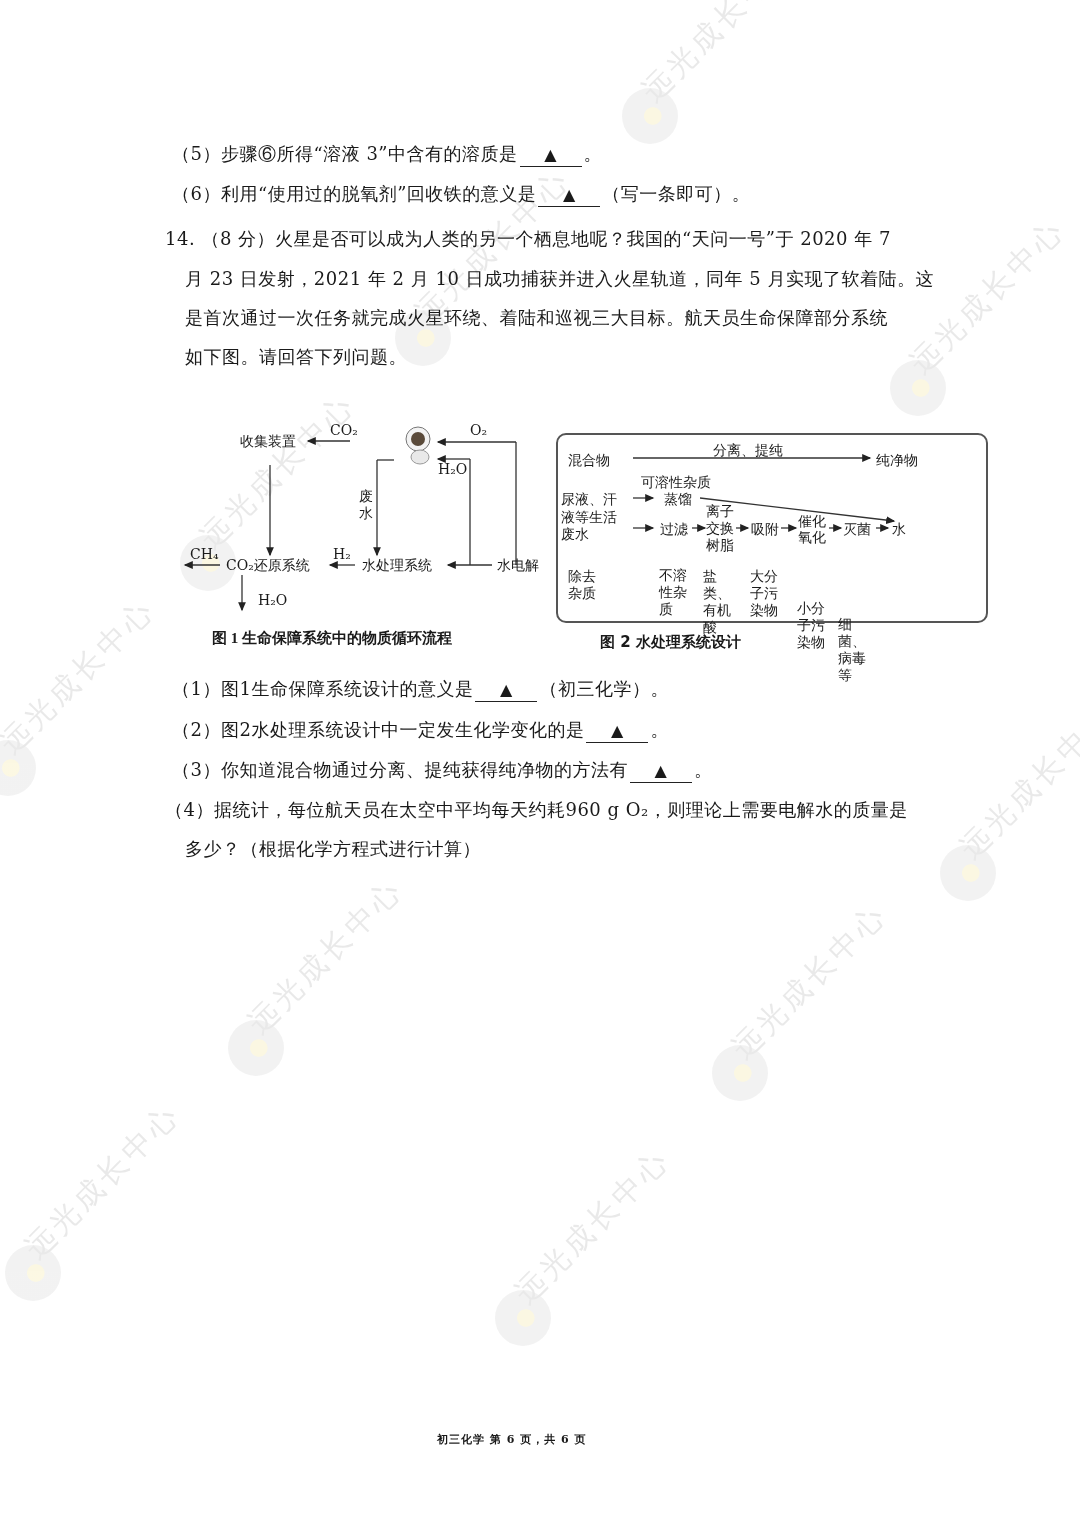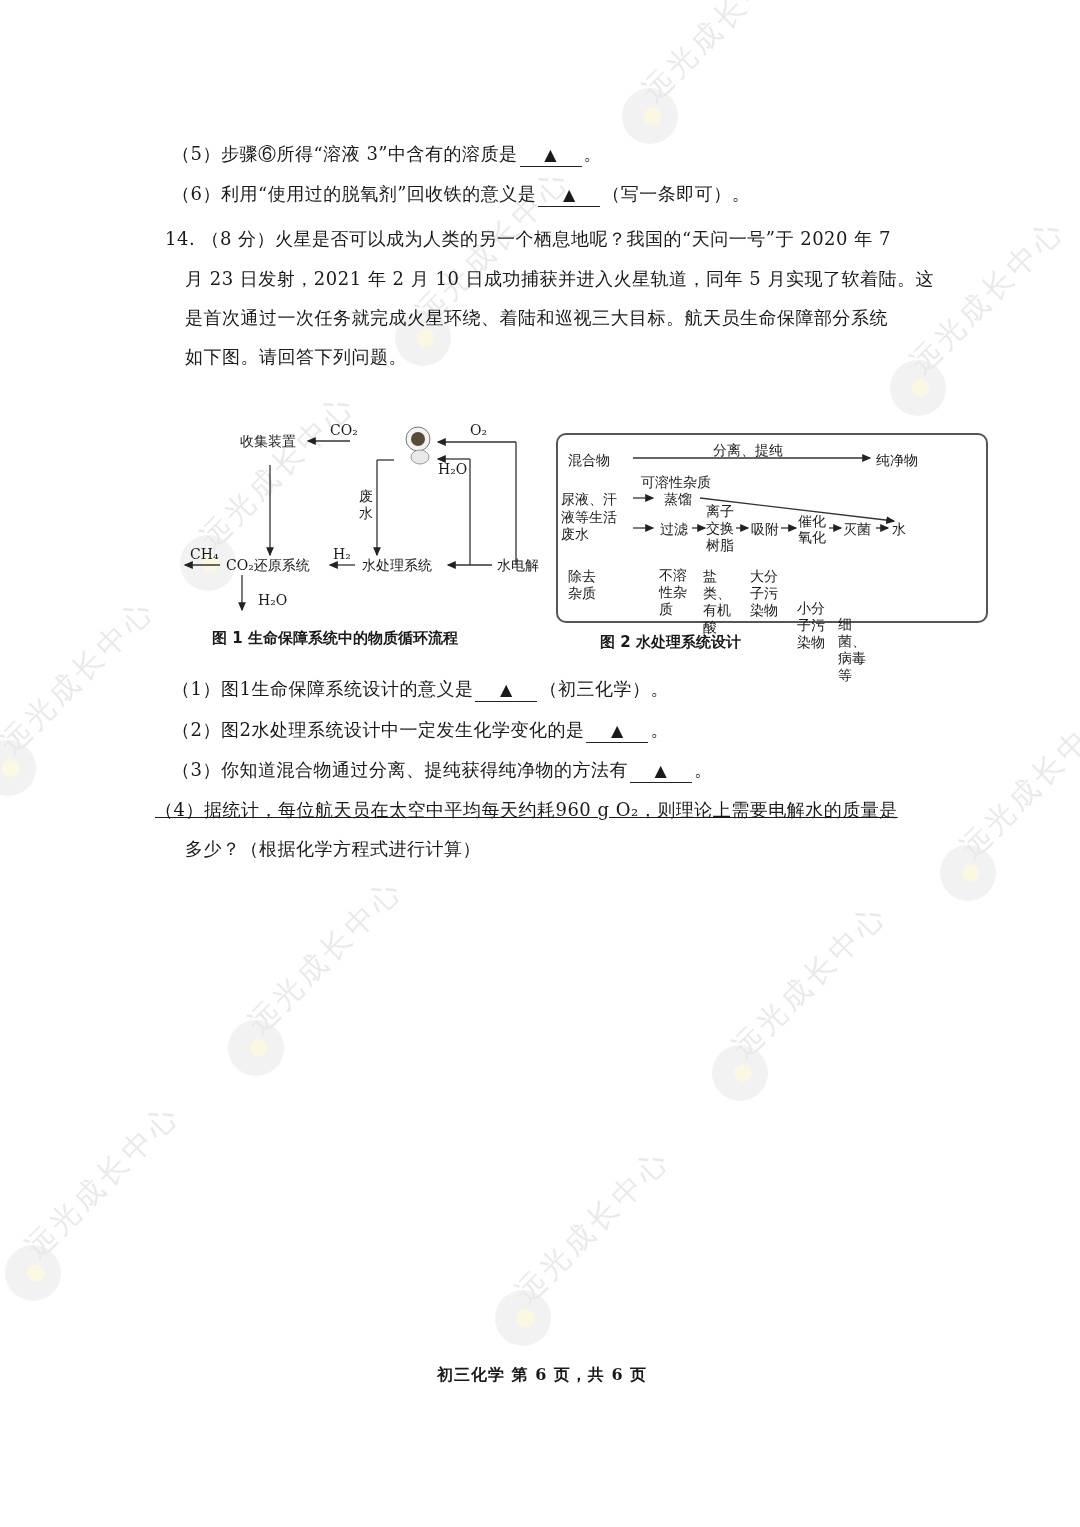--- a/index.html
+++ b/index.html
@@ -9,21 +9,21 @@
     font-family: "DejaVu Serif", "Liberation Serif", serif;
   }
   .line { position:absolute; font-size:18px; line-height:22px; white-space:nowrap; letter-spacing:0.5px;margin-left:20px; }
   .blank { display:inline-block; border-bottom:1.5px solid #222; min-width:62px; text-align:center; margin:0 2px; }
   .tri { font-size:16px; }
   .wm { position:absolute; opacity:0.32; pointer-events:none; }
   .wm .sun { width:56px; height:56px; border-radius:50%; background:radial-gradient(circle at 55% 50%, #f5e9a8 0 20%, #d7d7d7 22% 100%); position:absolute; left:0; top:0; }
   .wm .txt { position:absolute; left:40px; top:-18px; transform:rotate(-45deg); transform-origin:left bottom; font-family:"DejaVu Sans", sans-serif; font-size:30px; color:#bdbdbd; white-space:nowrap; letter-spacing:4px; }
   .figlbl { position:absolute; font-family:"DejaVu Sans", sans-serif; font-weight:bold; font-size:15px; white-space:nowrap; }
   .t { position:absolute; white-space:nowrap; font-size:14px; line-height:16px; }
-  .footer { position:absolute; left:437px; top:1365px; font-size:16px; font-weight:bold; letter-spacing:1px; }
+  .footer { position:absolute; left:437px; top:1432px; font-size:11px; font-weight:bold; letter-spacing:1px; }
 </style>
 </head>
 <body>
 
 <div class="wm" style="left:622px;top:88px;">
     <div class="sun"></div>
     <div class="txt">远光成长中心</div>
   </div>
 <div class="wm" style="left:890px;top:360px;">
     <div class="sun"></div>
@@ -109,21 +109,21 @@
   <span class="t" style="left:258px;top:46px;">H₂O</span>
   <span class="t" style="left:179px;top:73px;">废</span>
   <span class="t" style="left:179px;top:90px;">水</span>
   <span class="t" style="left:10px;top:131px;">CH₄</span>
   <span class="t" style="left:46px;top:142px;">CO₂还原系统</span>
   <span class="t" style="left:153px;top:131px;">H₂</span>
   <span class="t" style="left:182px;top:142px;">水处理系统</span>
   <span class="t" style="left:317px;top:142px;">水电解</span>
   <span class="t" style="left:78px;top:177px;">H₂O</span>
 </div>
-<div class="figlbl" style="left:212px;top:629px;">图 1 生命保障系统中的物质循环流程</div>
+<div class="figlbl" style="left:212px;top:629px;font-family:Liberation Serif, serif;">图 1 生命保障系统中的物质循环流程</div>
 
 <div style="position:absolute;left:556px;top:433px;width:432px;height:190px;border:2px solid #555;border-radius:10px;box-sizing:border-box;">
   <svg width="366" height="186" style="position:absolute;left:0;top:0;">
     <defs>
         <marker id="ah2" markerWidth="8" markerHeight="8" refX="6" refY="4" orient="auto">
           <path d="M0,1 L7,4 L0,7 Z" fill="#222"></path>
         </marker>
       </defs>
     <g stroke="#333" stroke-width="1.3" fill="none">
       <line x1="75" y1="23" x2="312" y2="23" marker-end="url(#ah2)"></line>
@@ -163,18 +163,18 @@
 
 <div class="line" style="left:152px;top:678px;">
   <span>（1）图1生命保障系统设计的意义是</span><span class="blank"><span class="tri">▲</span></span><span>（初三化学）。</span>
 </div>
 <div class="line" style="left:152px;top:719px;">
   <span>（2）图2水处理系统设计中一定发生化学变化的是</span><span class="blank"><span class="tri">▲</span></span><span>。</span>
 </div>
 <div class="line" style="left:152px;top:759px;">
   <span>（3）你知道混合物通过分离、提纯获得纯净物的方法有</span><span class="blank"><span class="tri">▲</span></span><span>。</span>
 </div>
-<div class="line" style="left:135px;top:799px;text-decoration:underline;">
+<div class="line" style="left:145px;top:799px;">
   <span>（4）据统计，每位航天员在太空中平均每天约耗960 g O₂，则理论上需要电解水的质量是</span>
 </div>
 <div class="line" style="left:165px;top:838px;">多少？（根据化学方程式进行计算）</div>
 
 <div class="footer">初三化学  第 6 页，共 6 页</div>
 
 </body></html>

